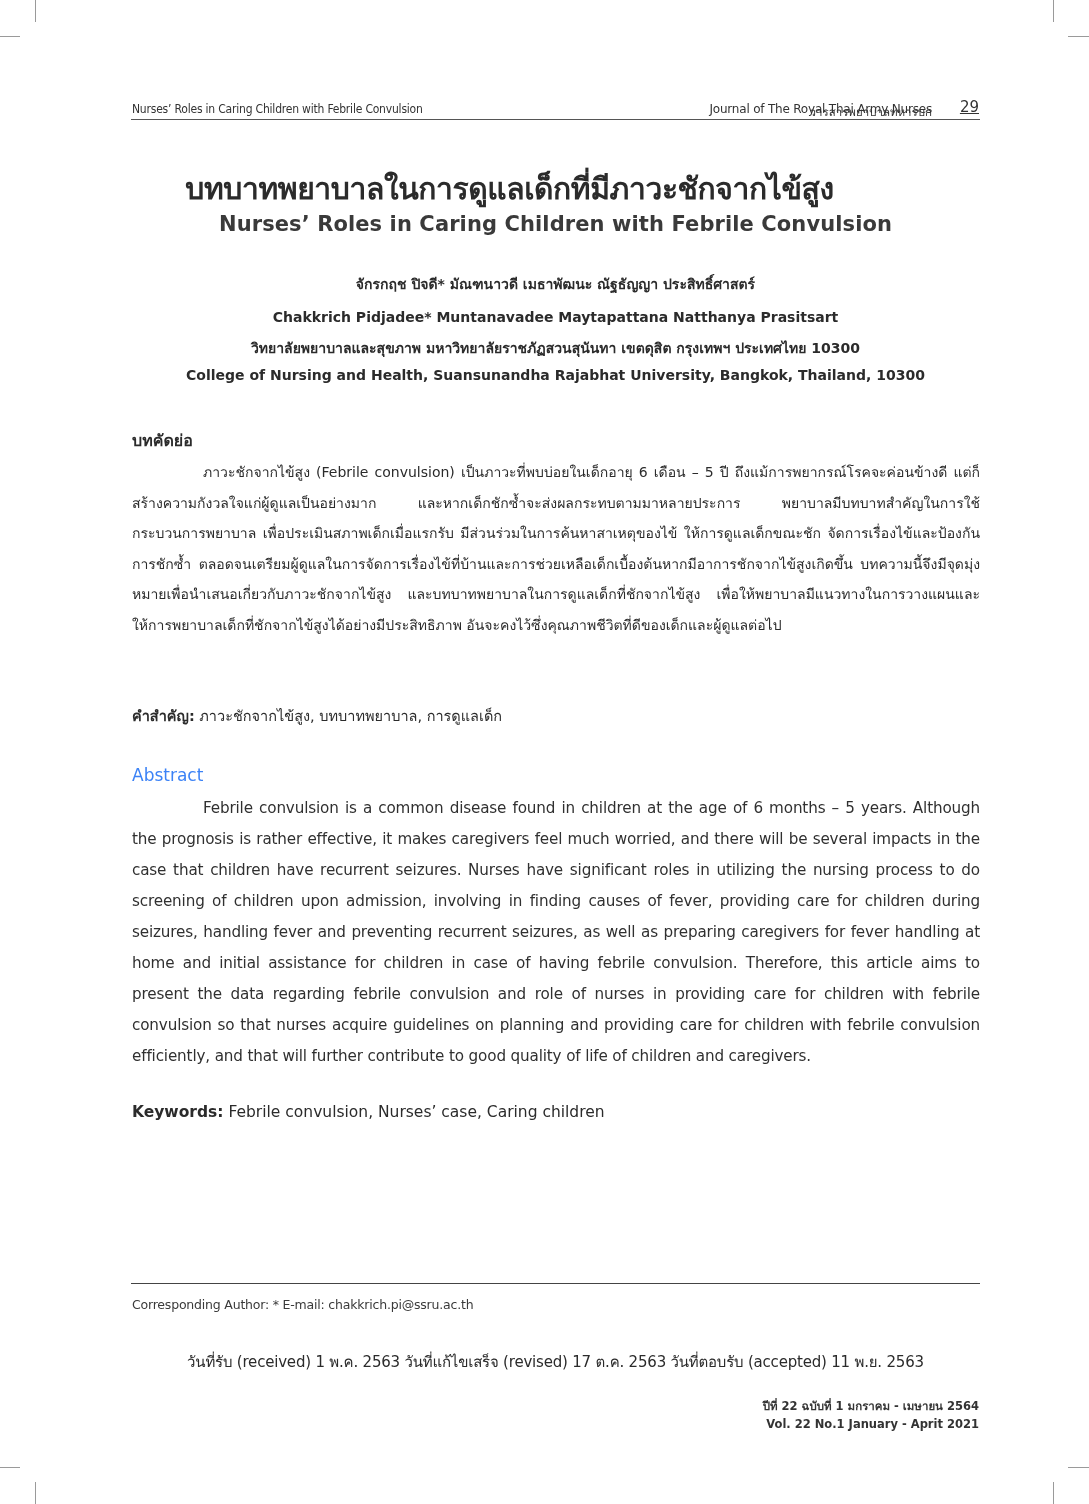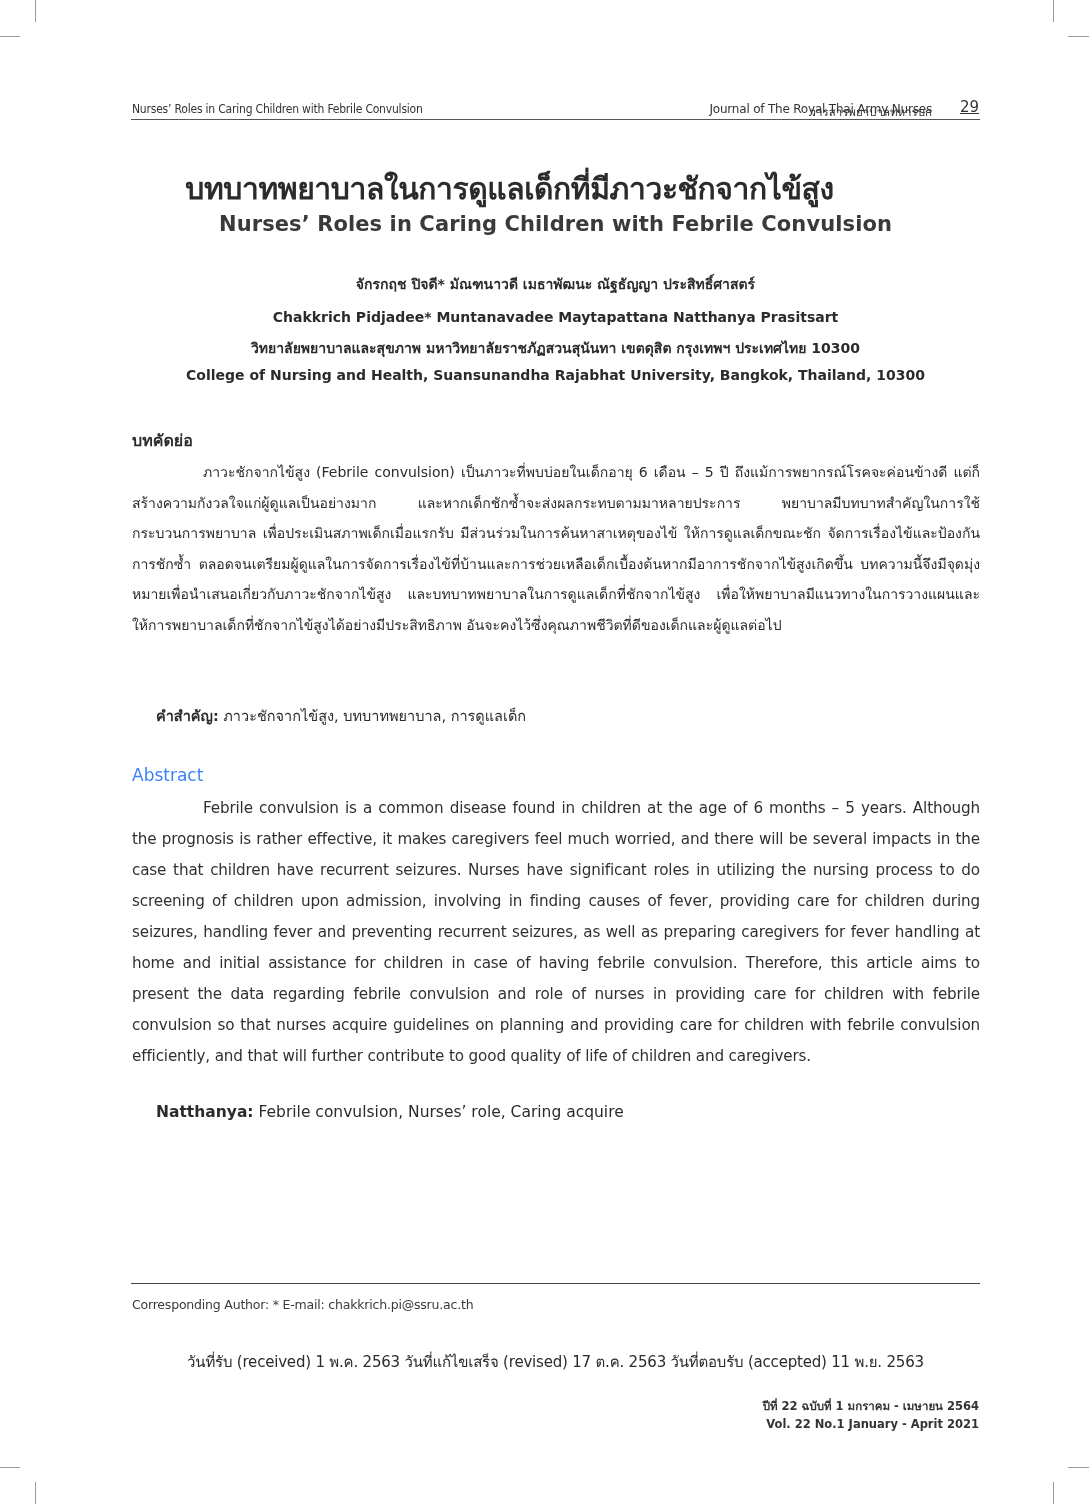--- a/index.html
+++ b/index.html
@@ -132,21 +132,21 @@
       letter-spacing: -0.15px;
       color: #303030;
     }
 
     .keywords {
       position: absolute;
       left: 132px;
       font-size: 14.5px;
       color: #2b2b2b;
     }
-    .keywords .kw-label { font-weight: bold; margin-left: 24px; }
+    .keywords .kw-label { font-weight: bold; }
     .keywords-thai { top: 704px; }
     .keywords-en { top: 1103px; font-size: 15.5px; }
 
     .footnote-rule {
       position: absolute;
       left: 131px;
       top: 1283px;
       width: 849px;
       height: 1px;
       background: #444;
@@ -215,21 +215,21 @@
 
 <div class="section-heading heading-thai">บทคัดย่อ</div>
 <div class="para para-thai">ภาวะชักจากไข้สูง (Febrile convulsion) เป็นภาวะที่พบบ่อยในเด็กอายุ 6 เดือน – 5 ปี ถึงแม้การพยากรณ์โรคจะค่อนข้างดี แต่ก็สร้างความกังวลใจแก่ผู้ดูแลเป็นอย่างมาก และหากเด็กชักซ้ำจะส่งผลกระทบตามมาหลายประการ พยาบาลมีบทบาทสำคัญในการใช้กระบวนการพยาบาล เพื่อประเมินสภาพเด็กเมื่อแรกรับ มีส่วนร่วมในการค้นหาสาเหตุของไข้ ให้การดูแลเด็กขณะชัก จัดการเรื่องไข้และป้องกันการชักซ้ำ ตลอดจนเตรียมผู้ดูแลในการจัดการเรื่องไข้ที่บ้านและการช่วยเหลือเด็กเบื้องต้นหากมีอาการชักจากไข้สูงเกิดขึ้น บทความนี้จึงมีจุดมุ่งหมายเพื่อนำเสนอเกี่ยวกับภาวะชักจากไข้สูง และบทบาทพยาบาลในการดูแลเด็กที่ชักจากไข้สูง เพื่อให้พยาบาลมีแนวทางในการวางแผนและให้การพยาบาลเด็กที่ชักจากไข้สูงได้อย่างมีประสิทธิภาพ อันจะคงไว้ซึ่งคุณภาพชีวิตที่ดีของเด็กและผู้ดูแลต่อไป</div>
 <div class="keywords keywords-thai">
   <span class="kw-label">คำสำคัญ:</span><span> ภาวะชักจากไข้สูง, บทบาทพยาบาล, การดูแลเด็ก</span>
 </div>
 
 <div class="section-heading heading-en">Abstract</div>
 <div class="para para-en">Febrile convulsion is a common disease found in children at the age of 6 months – 5 years. Although the prognosis is rather effective, it makes caregivers feel much worried, and there will be several impacts in the case that children have recurrent seizures. Nurses have significant roles in utilizing the nursing process to do screening of children upon admission, involving in finding causes of fever, providing care for children during seizures, handling fever and preventing recurrent seizures, as well as preparing caregivers for fever handling at home and initial assistance for children in case of having febrile convulsion. Therefore, this article aims to present the data regarding febrile convulsion and role of nurses in providing care for children with febrile convulsion so that nurses acquire guidelines on planning and providing care for children with febrile convulsion efficiently, and that will further contribute to good quality of life of children and caregivers.</div>
 <div class="keywords keywords-en">
-  <span class="kw-label">Natthanya:</span><span> Febrile convulsion, Nurses’ role, Caring acquire</span>
+  <span class="kw-label">Keywords:</span><span> Febrile convulsion, Nurses’ case, Caring children</span>
 </div>
 
 <div class="footnote-rule"></div>
 <div class="footnote">Corresponding Author: * E-mail: chakkrich.pi@ssru.ac.th</div>
 
 <div class="dates">วันที่รับ (received) 1 พ.ค. 2563 วันที่แก้ไขเสร็จ (revised) 17 ต.ค. 2563 วันที่ตอบรับ (accepted) 11 พ.ย. 2563</div>
 
 <div class="issue-thai">ปีที่ 22 ฉบับที่ 1 มกราคม - เมษายน 2564</div>
 <div class="issue-en">Vol. 22 No.1 January - Aprit 2021</div>
 

